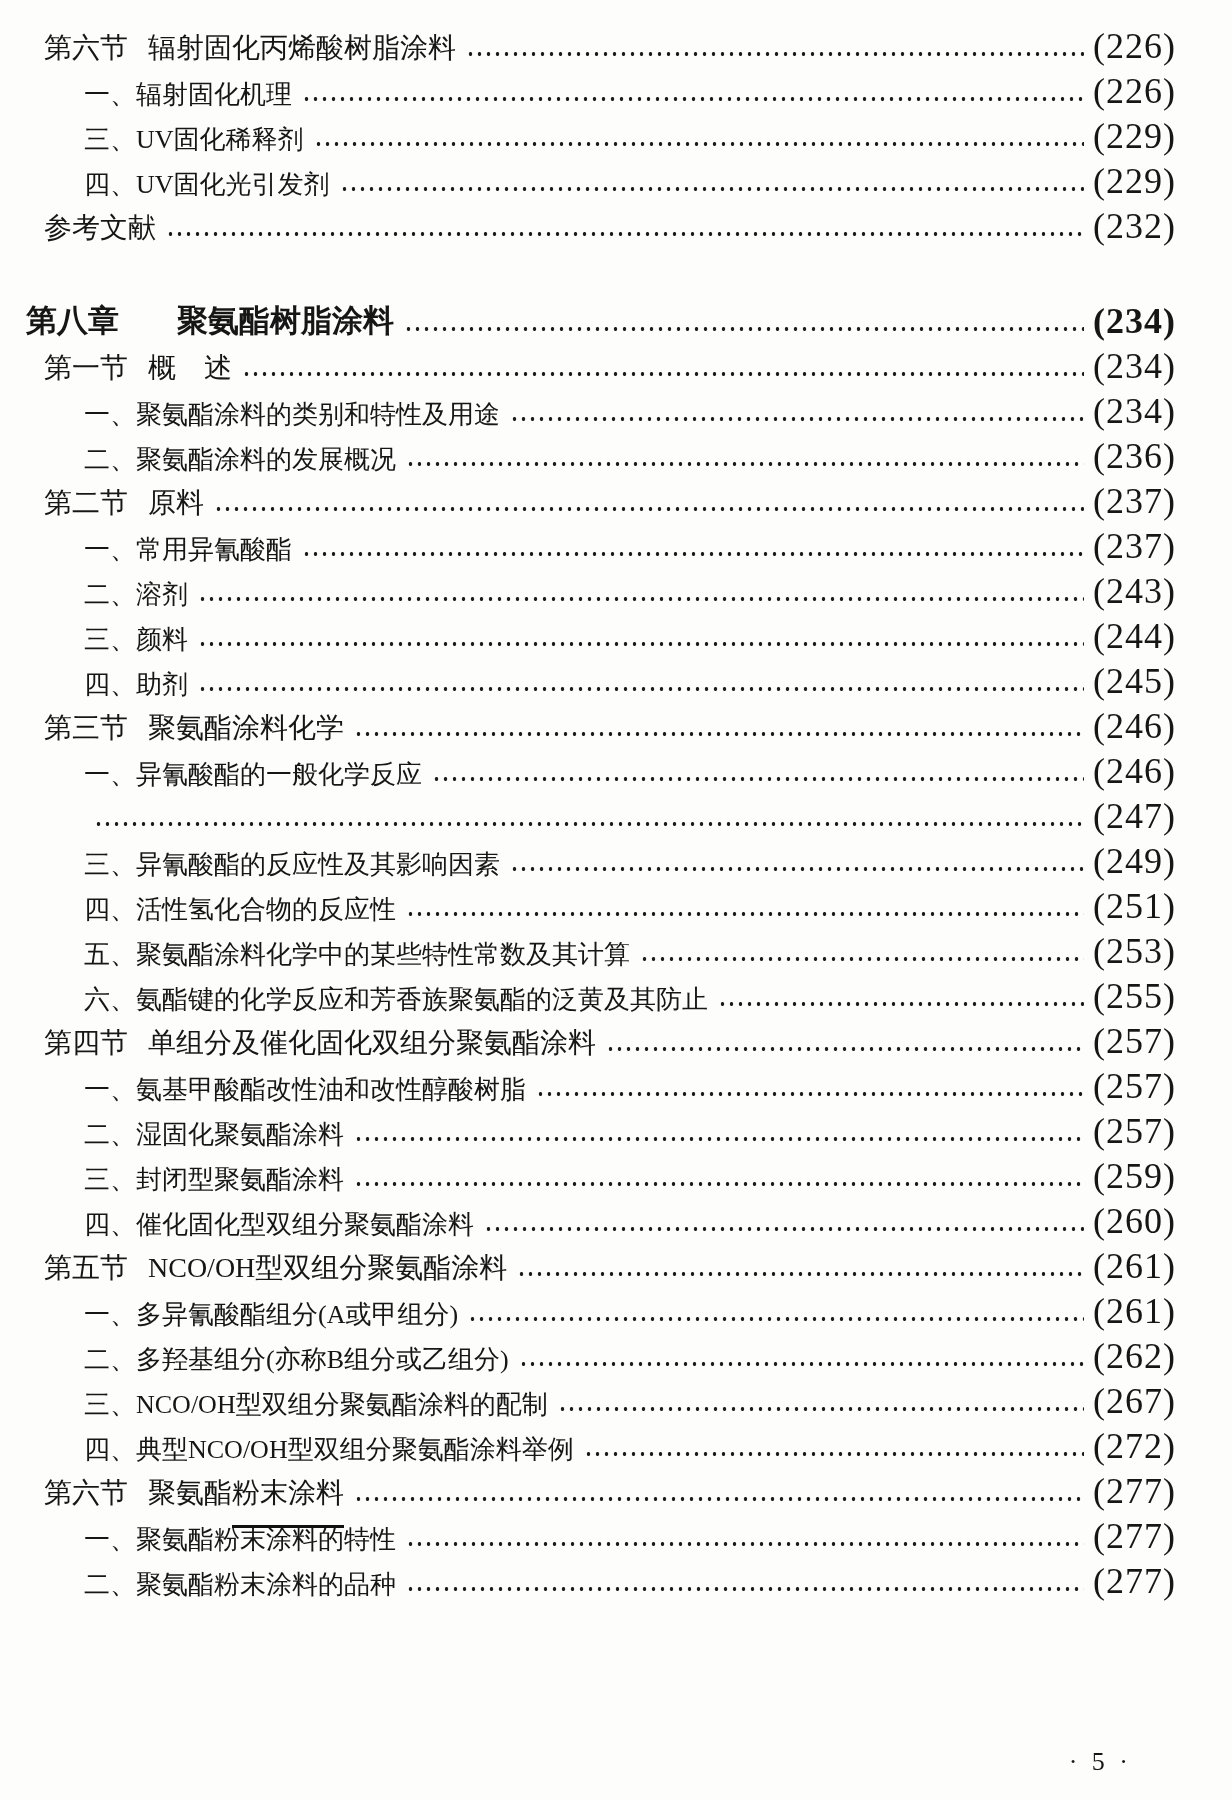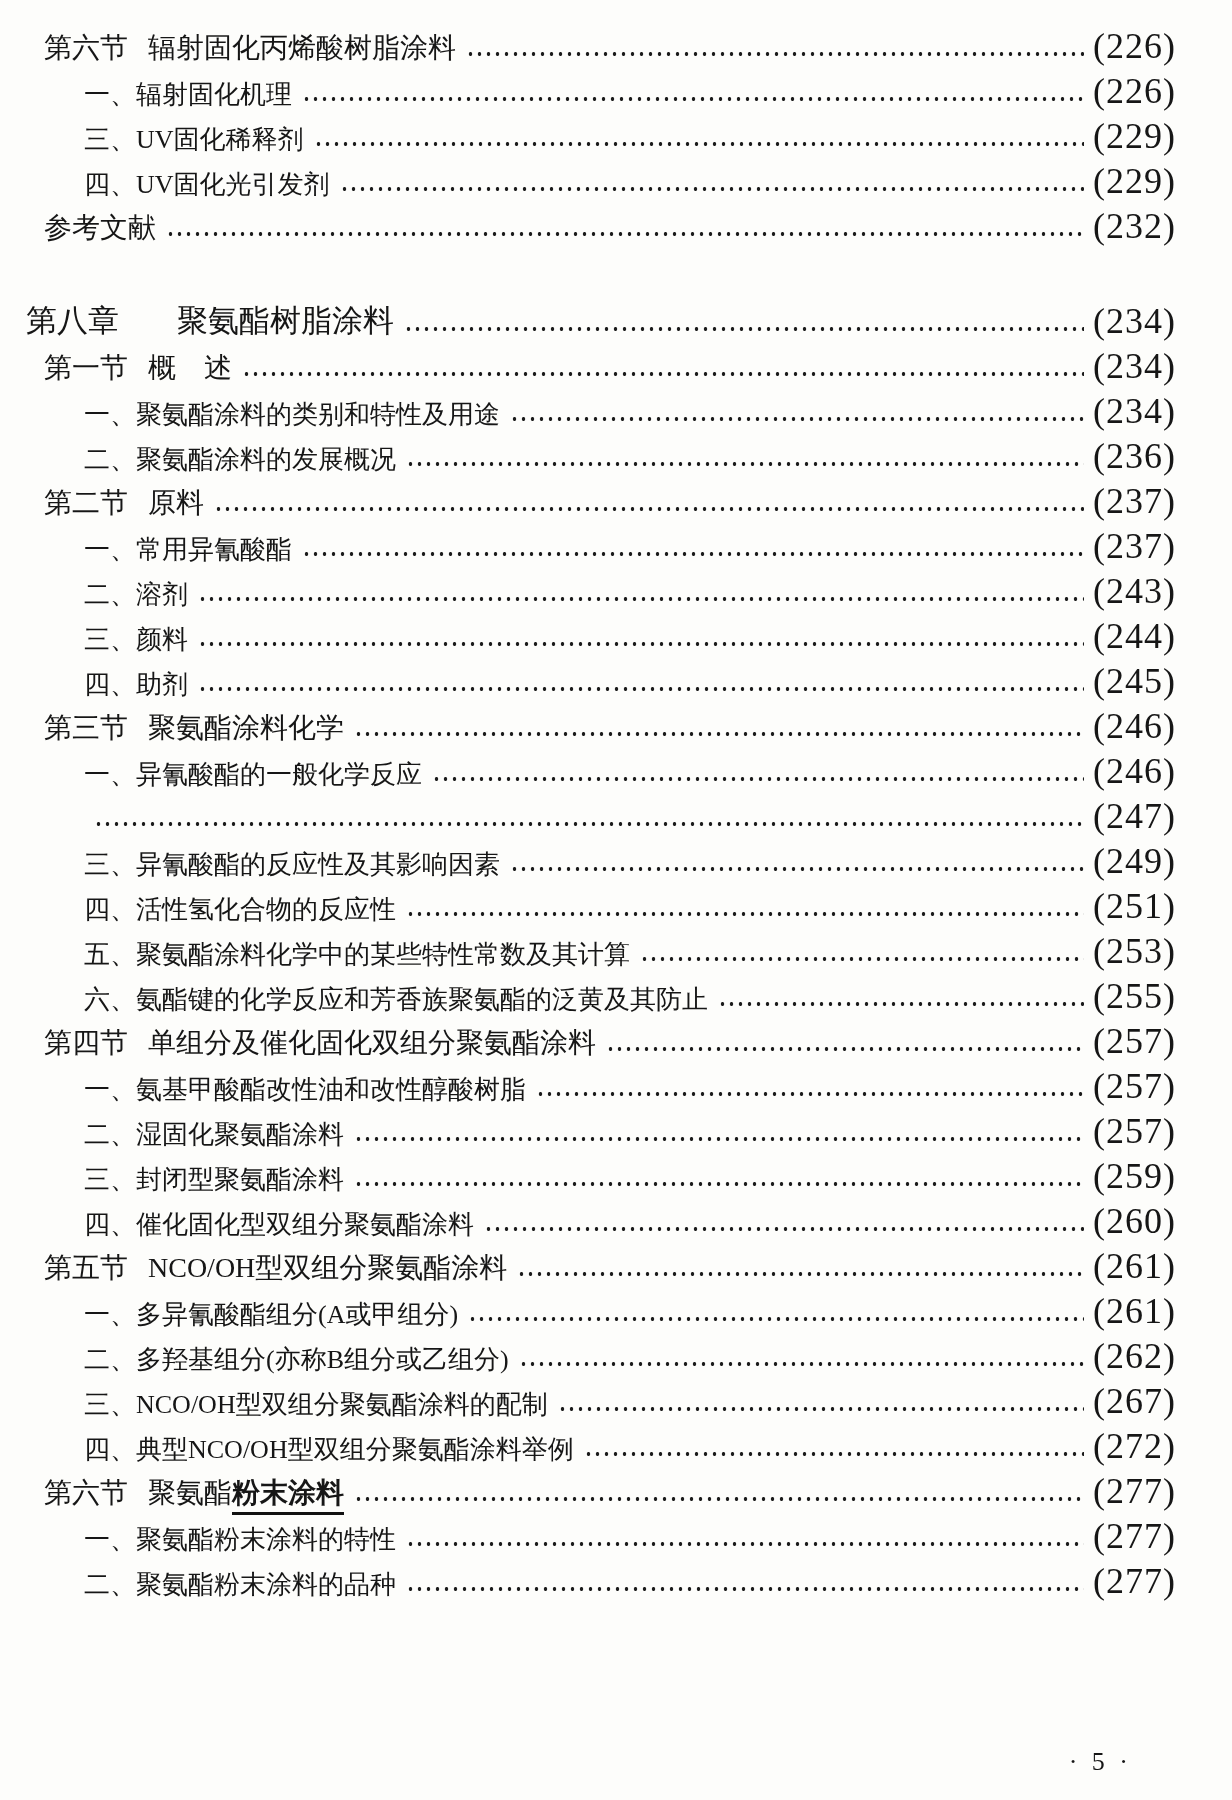--- a/index.html
+++ b/index.html
@@ -35,31 +35,30 @@
     min-width:20px;
   }
   .pageno{
     flex:0 0 auto;
     font-family:"Liberation Serif", serif;
     font-size:36px;
     min-width:88px;
     text-align:right;
     letter-spacing:1px;
   }
-  .chapter{ font-size:31px; font-weight:normal; }
+  .chapter{ font-size:31px; font-weight:bold; }
   .chapter .label{ margin-right:58px; }
   .section{ font-size:28px; padding-left:18px; }
   .section .label{ margin-right:20px;margin-top:40px; }
   .ref{ font-size:28px; padding-left:18px; }
   .item{ font-size:26px; padding-left:58px; }
   .gap{ height:50px; }
   .u{
     border-bottom:3px solid #111;
-    padding-bottom:4px;
-    font-weight:bold;
+    padding-bottom:17px;
   }
   .footer{
     position:absolute;
     top:1747px;
     right:100px;
     font-size:26px;
     font-family:"Liberation Serif", serif;
     letter-spacing:4px;
   }
 </style>

